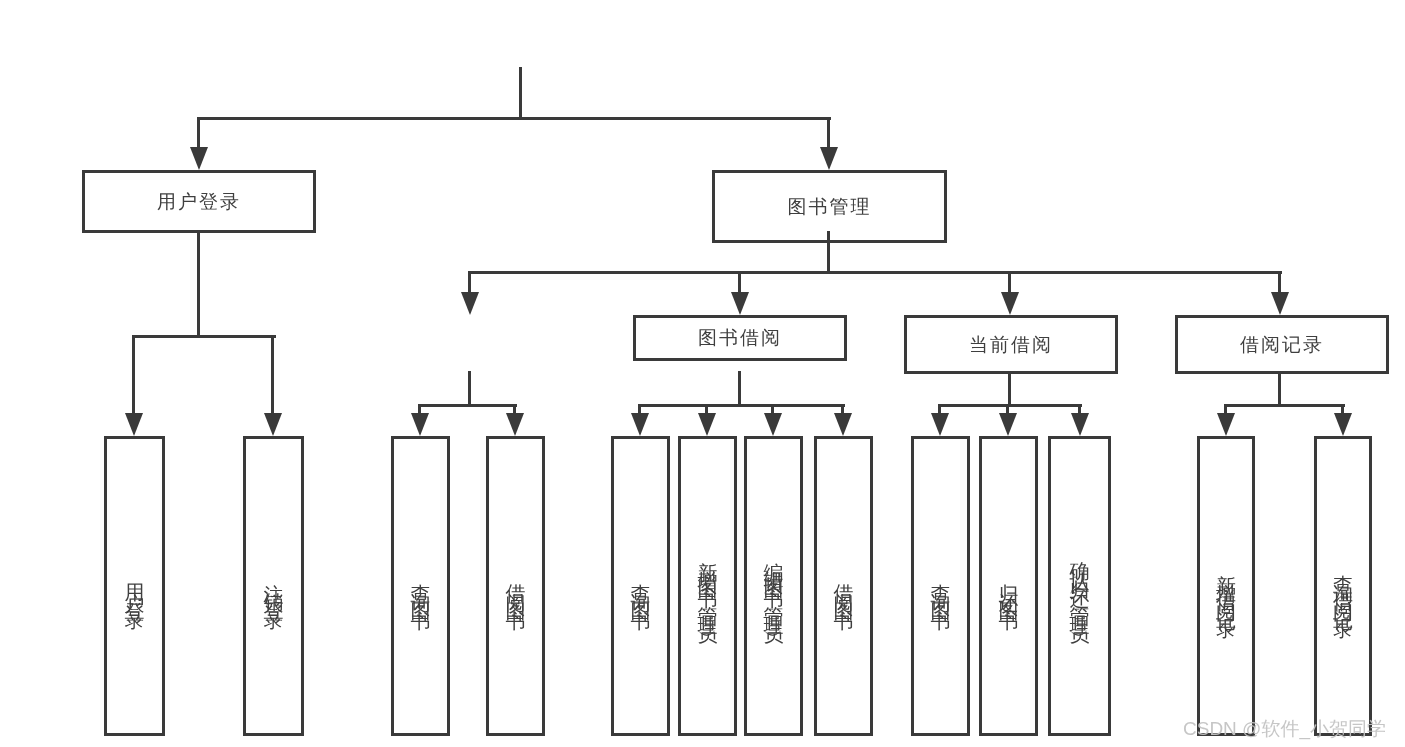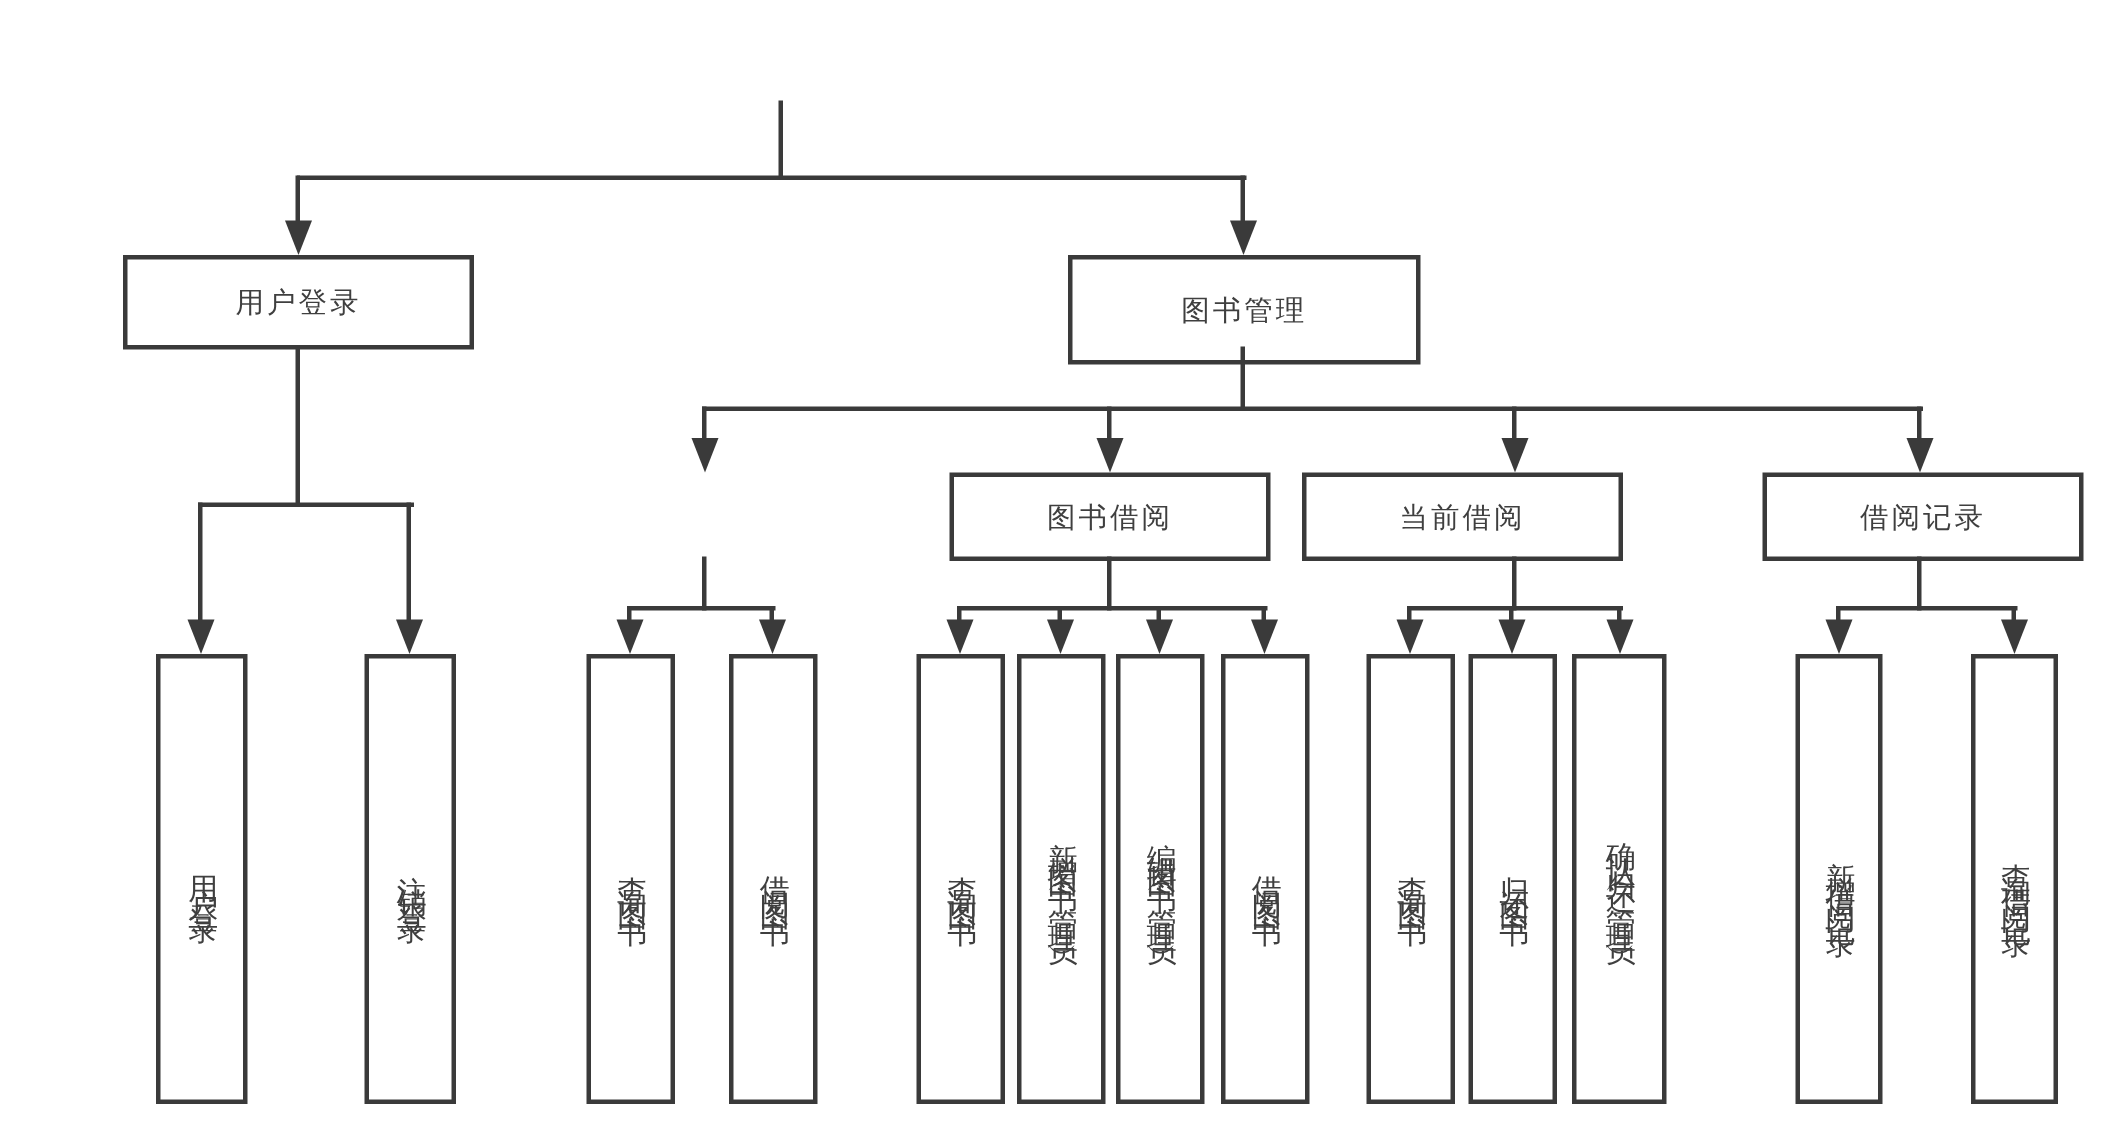--- a/index.html
+++ b/index.html
@@ -63,24 +63,24 @@
   <div class="hline" style="left:468px; top:271px; width:814px;"></div>
   <div class="vline" style="left:468px; top:271px; height:26px;"></div>
   <div class="vline" style="left:738px; top:271px; height:26px;"></div>
   <div class="vline" style="left:1008px; top:271px; height:26px;"></div>
   <div class="vline" style="left:1278px; top:271px; height:26px;"></div>
   <div class="arrow" style="left:461px; top:292px;"></div>
   <div class="arrow" style="left:731px; top:292px;"></div>
   <div class="arrow" style="left:1001px; top:292px;"></div>
   <div class="arrow" style="left:1271px; top:292px;"></div>
 
-  <div class="box" style="left:633px; top:315px; width:214px; height:59px;">
+  <div class="box" style="left:633px; top:315px; width:214px; height:46px;">
     <span class="lbl">图书借阅</span>
   </div>
-  <div class="box" style="left:868px; top:315px; width:214px; height:59px;">
+  <div class="box" style="left:904px; top:315px; width:214px; height:59px;">
     <span class="lbl">当前借阅</span>
   </div>
   <div class="box" style="left:1175px; top:315px; width:214px; height:59px;">
     <span class="lbl">借阅记录</span>
   </div>
 
   <div class="vline" style="left:468px; top:371px; height:36px;"></div>
   <div class="hline" style="left:418px; top:404px; width:99px;"></div>
   <div class="vline" style="left:418px; top:404px; height:14px;"></div>
   <div class="vline" style="left:513px; top:404px; height:14px;"></div>
@@ -151,14 +151,15 @@
     <span class="lbl-v">确认归还（管理员）</span>
   </div>
 
   <div class="box leaf" style="left:1197px; width:58px;">
     <span class="lbl-v">新增借阅记录</span>
   </div>
   <div class="box leaf" style="left:1314px; width:58px;">
     <span class="lbl-v">查询借阅记录</span>
   </div>
 
+  <div class="watermark">CSDN @软件_小贺同学</div>
 
 </div>
 
 </body></html>

